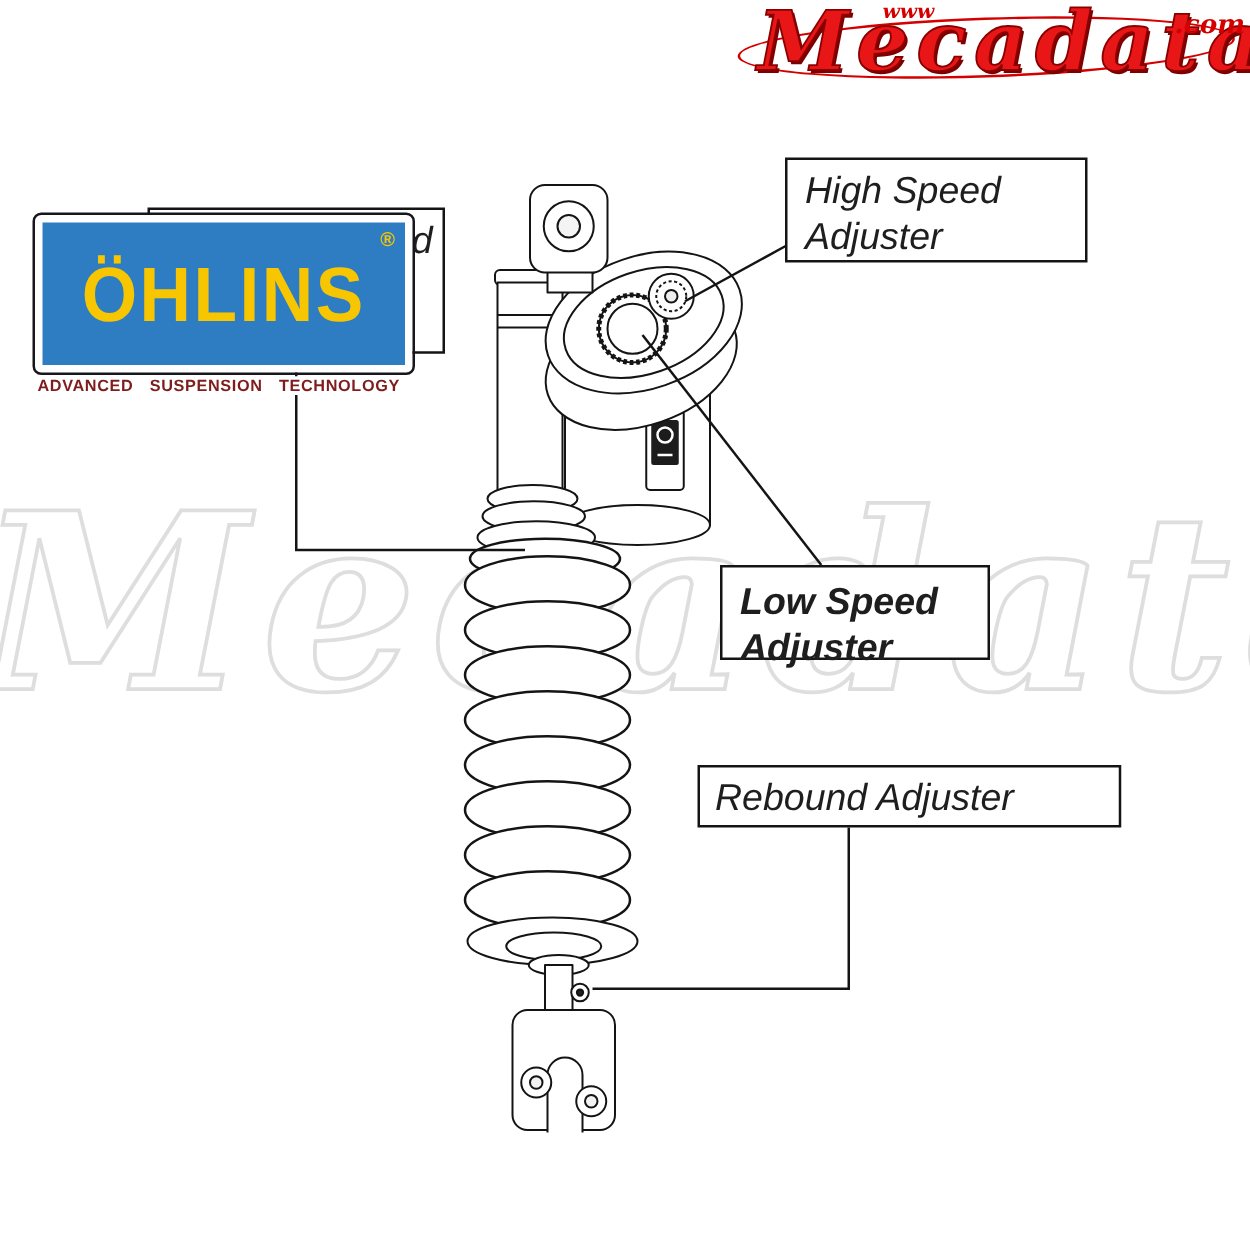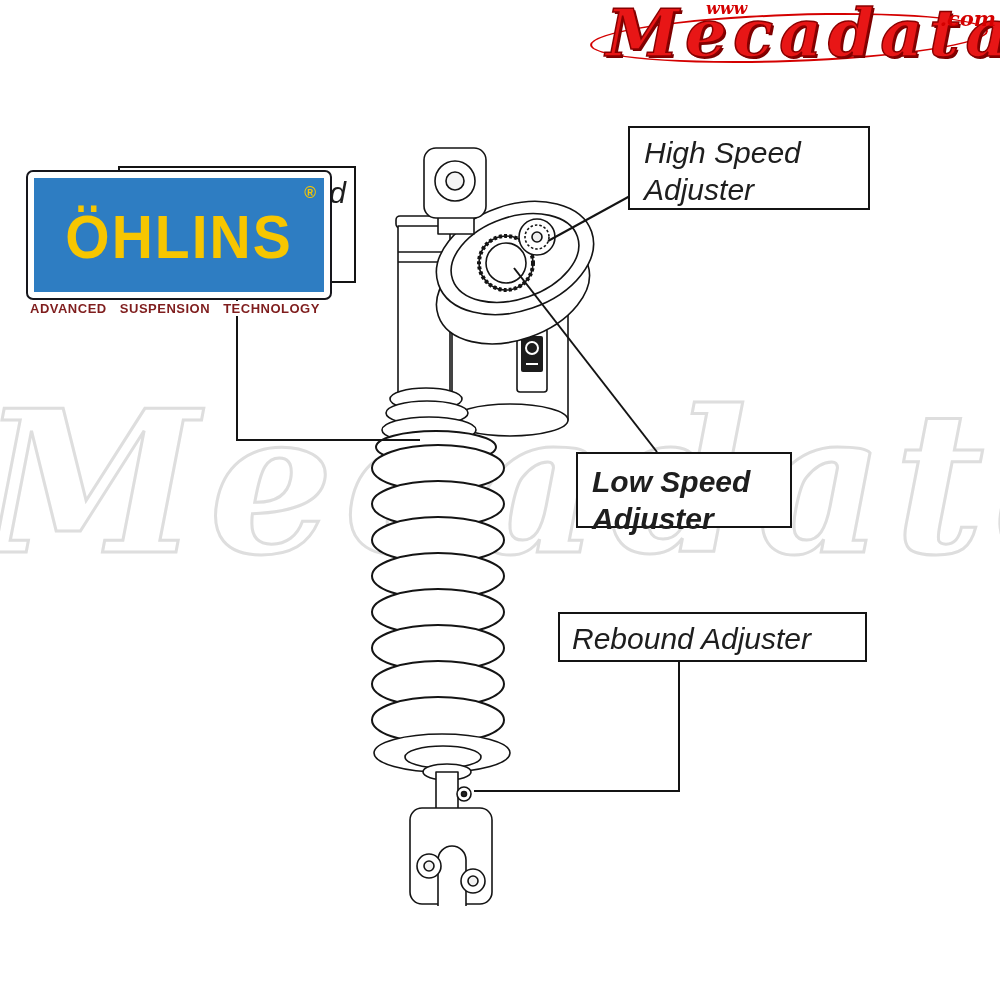--- a/index.html
+++ b/index.html
@@ -18,21 +18,21 @@
   
   .art{position:absolute;left:0;top:0;z-index:2;}
   
   .callout{
     position:absolute;z-index:3;background:#ffffff;border:2px solid #141414;
     font-family:"Liberation Sans",sans-serif;font-style:italic;
     font-size:30px;color:#1e1e1e;line-height:1.22;box-sizing:border-box;
   }
   .box-high{left:628px;top:114px;width:242px;height:84px;padding:7px 0 0 14px;margin-top:12px;}
   .box-low{left:576px;top:452px;width:216px;height:76px;padding:10px 0 0 14px;font-weight:bold;}
-  .box-rebound{left:558px;top:612px;width:309px;height:50px;padding:7px 0 0 12px;}
+  .box-rebound{left:558px;top:612px;width:339px;height:50px;padding:7px 0 0 12px;}
   .box-hidden{left:118px;top:166px;width:238px;height:117px;}
   .box-hidden .fragment{position:absolute;right:8px;top:7px;font-size:30px;}
   
   .ohlins{position:absolute;left:28px;top:172px;width:302px;z-index:5;}
   .ohlins-box{
     position:relative;height:126px;background:#2e7dc2;border:6px solid #ffffff;
     outline:2px solid #16161c;border-radius:5px;box-sizing:border-box;
     display:flex;align-items:center;justify-content:center;
   }
   .ohlins-name{

